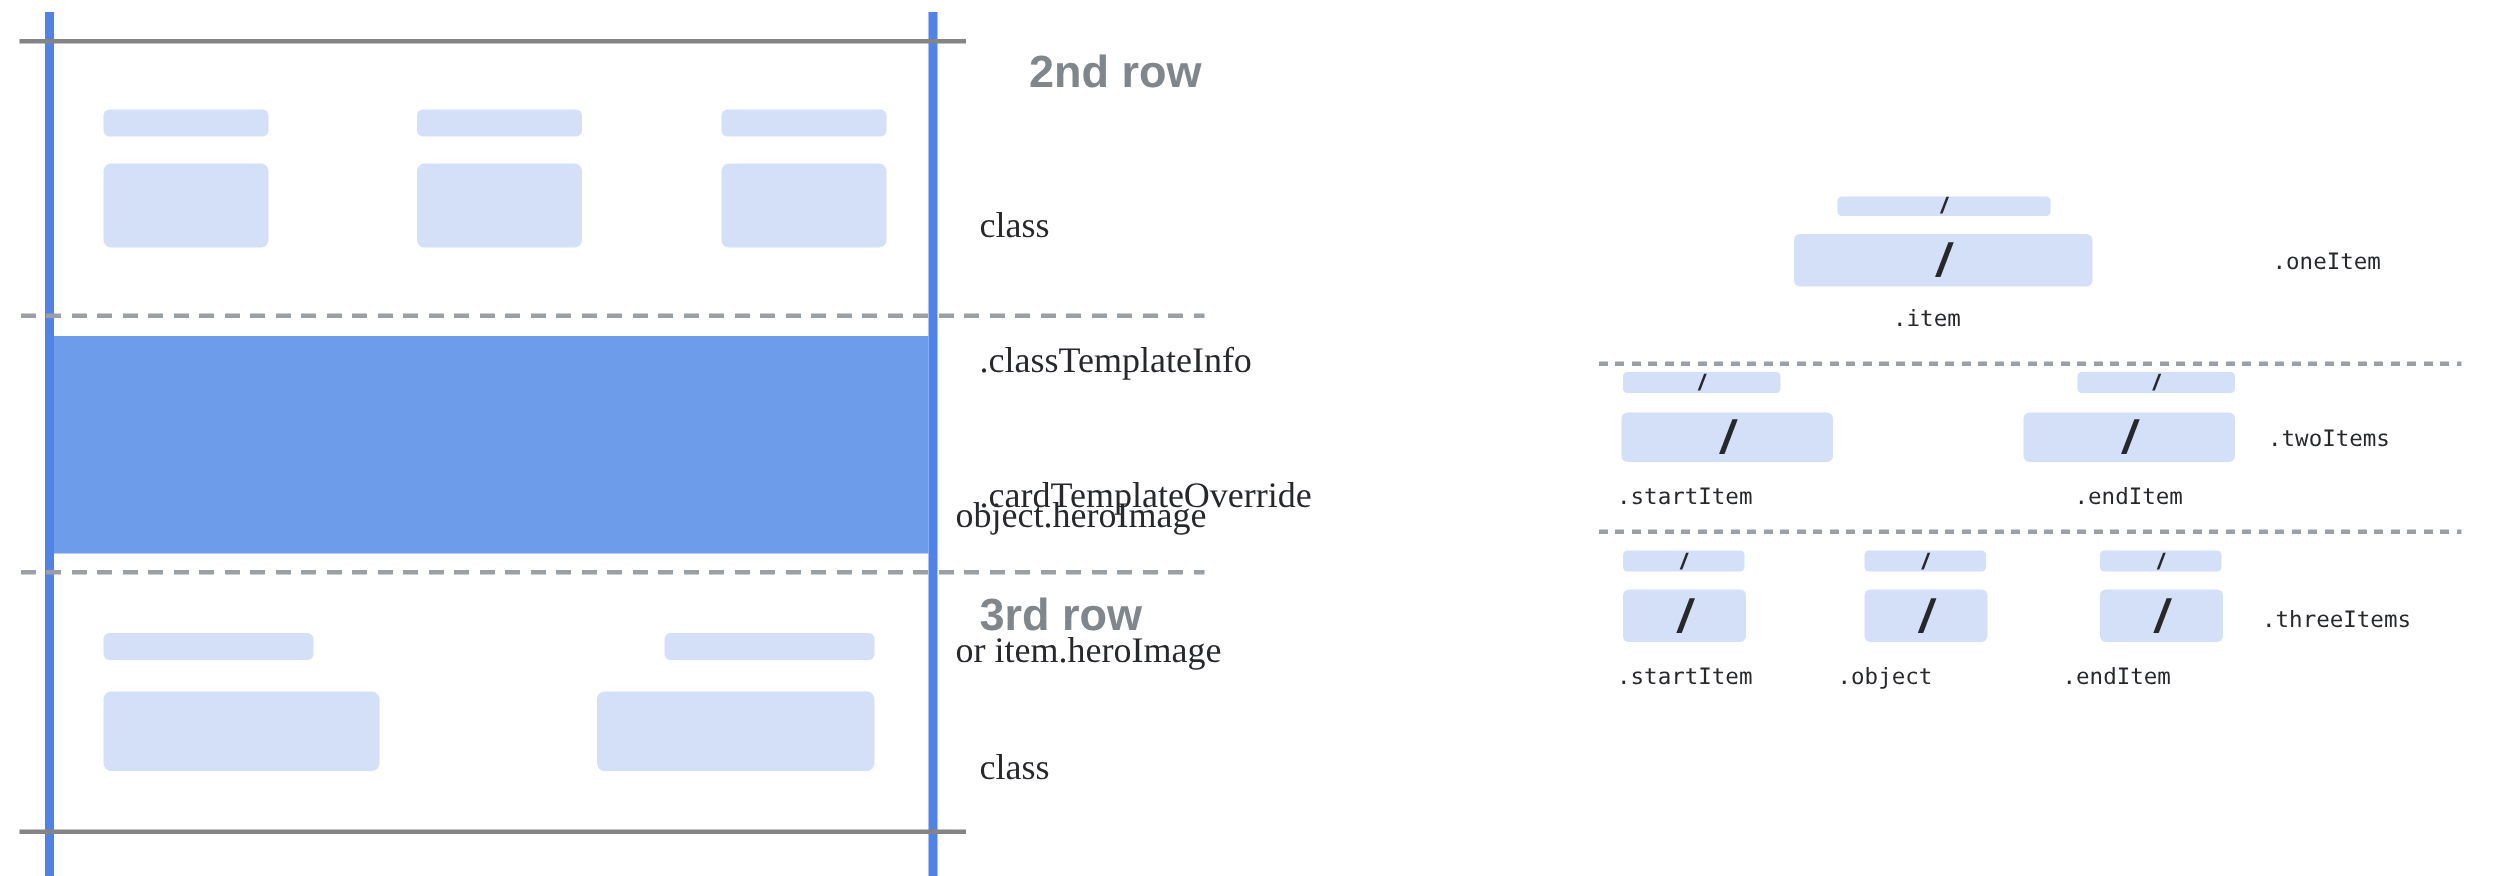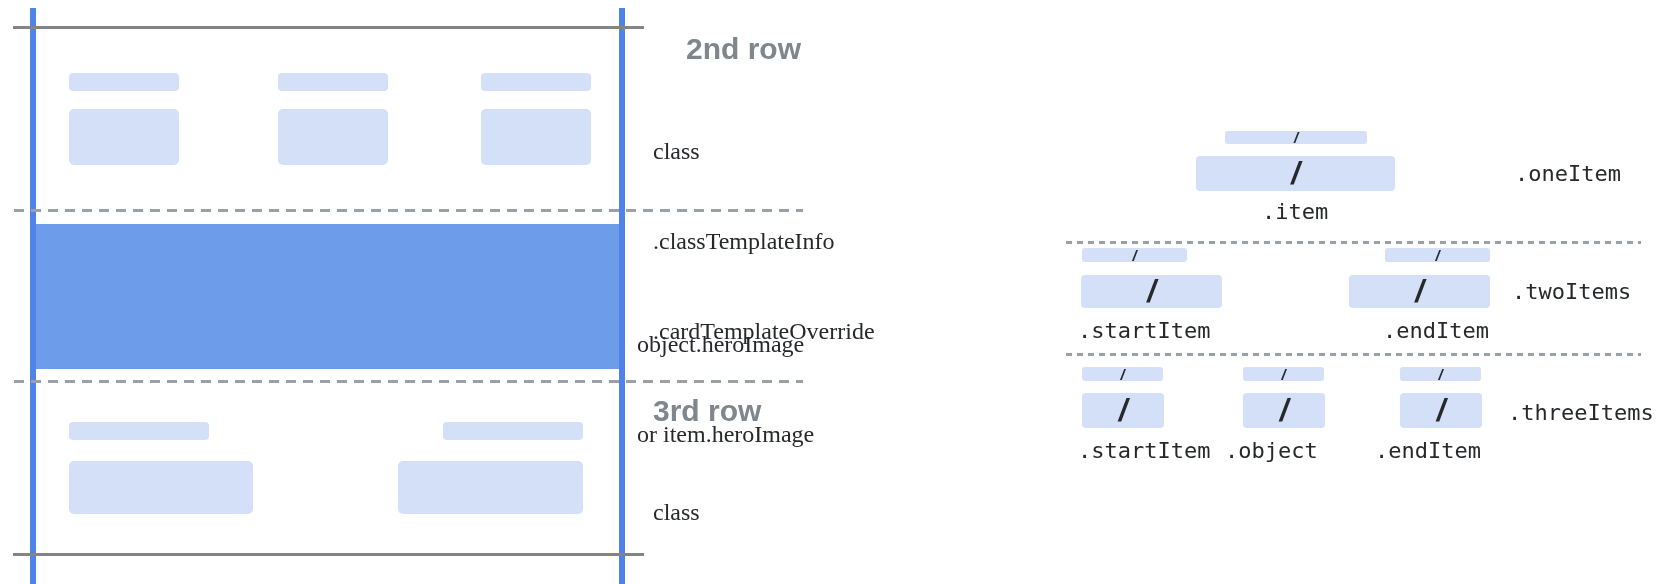--- a/index.html
+++ b/index.html
@@ -21,21 +21,21 @@
        display:flex;align-items:center;justify-content:center;overflow:visible;}
   .bar.big{border-radius:4px;}
   .slash{font-style:italic;font-weight:bold;color:var(--code);line-height:1;}
   .slash.sm{font-size:15px;}
   .slash.lg{font-size:31px;}
   
   .heading{position:absolute;color:var(--heading);font-weight:bold;font-size:30px;line-height:32px;}
   .code{position:absolute;color:var(--code);font-family:Liberation Serif, serif;
         font-size:24px;line-height:30px;white-space:pre;}
   .lbl{position:absolute;color:var(--code);font-family:"DejaVu Sans Mono",monospace;
-       font-size:22px;line-height:22px;white-space:pre;}
+       font-size:15px;line-height:22px;white-space:pre;}
 </style>
 </head>
 <body>
 
 <div class="canvas">
 
   <div class="vguide" style="left:30px;top:8px;height:576px"></div>
   <div class="vguide" style="left:619px;top:8px;height:576px"></div>
   <div class="hline" style="left:13px;top:26px;width:631px"></div>
   <div class="hline" style="left:13px;top:553px;width:631px"></div>

